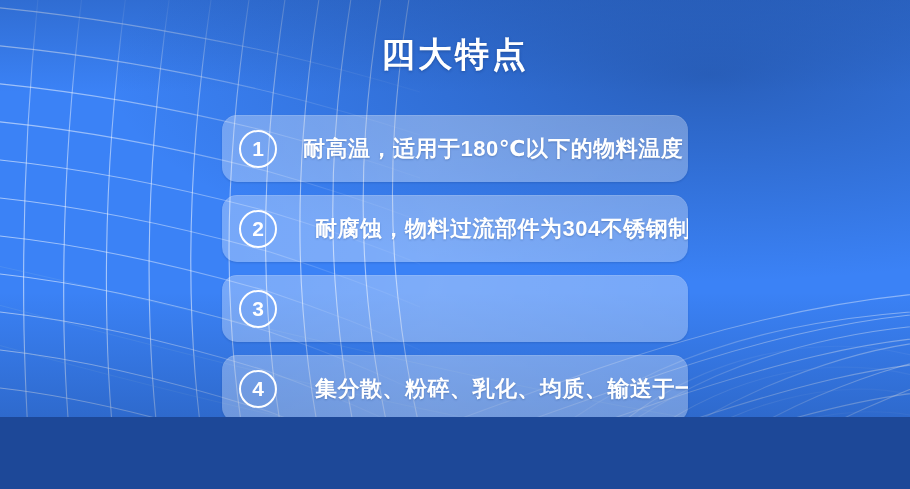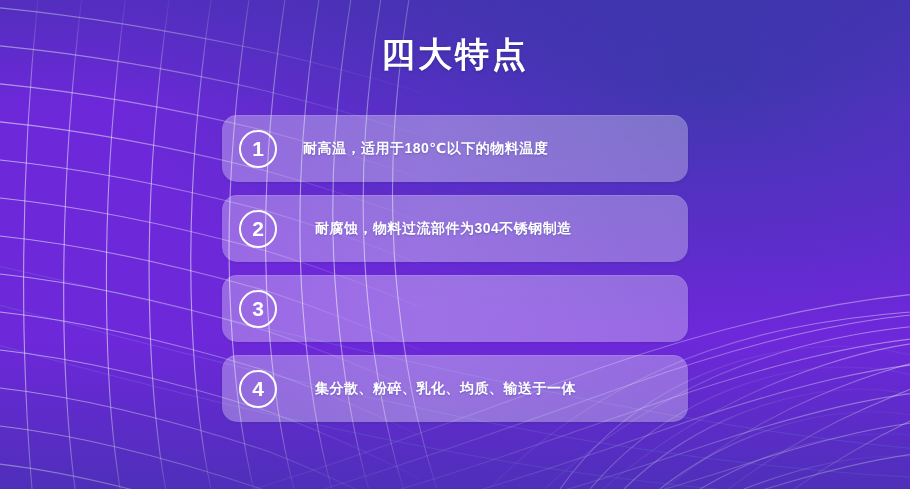--- a/index.html
+++ b/index.html
@@ -9,23 +9,23 @@
   }
   body {
     width: 910px;
     height: 489px;
     overflow: hidden;
     font-family: "Liberation Sans", "DejaVu Sans", sans-serif;
   }
   #poster {
     position: relative;
     width: 910px;
-    height: 489px;
+    height: 417px;
     overflow: hidden;
-    background: #6d28d9;
+    background: #3b82f6;
   }
   
   #bg-mesh {
     position: absolute;
     inset: 0;
     width: 910px;
     height: 489px;
     pointer-events: none;
   }
   #bg-vignette {
@@ -89,21 +89,21 @@
     font-weight: bold;
     display: flex;
     align-items: center;
     justify-content: center;
     line-height: 1;
     position: relative;
     z-index: 2;
   }
   .feature-text {
     color: #ffffff;
-    font-size: 14px;
+    font-size: 22px;
     font-weight: bold;
     letter-spacing: 0.5px;
     white-space: nowrap;
     position: relative;
     z-index: 2;
     text-shadow: 0 1px 2px rgba(16,45,100,0.28);
   }
   .card-1 .feature-text { margin-left: 26px; }
   .card-2 .feature-text { margin-left: 38px; }
   .card-3 .feature-text { margin-left: 38px; }

